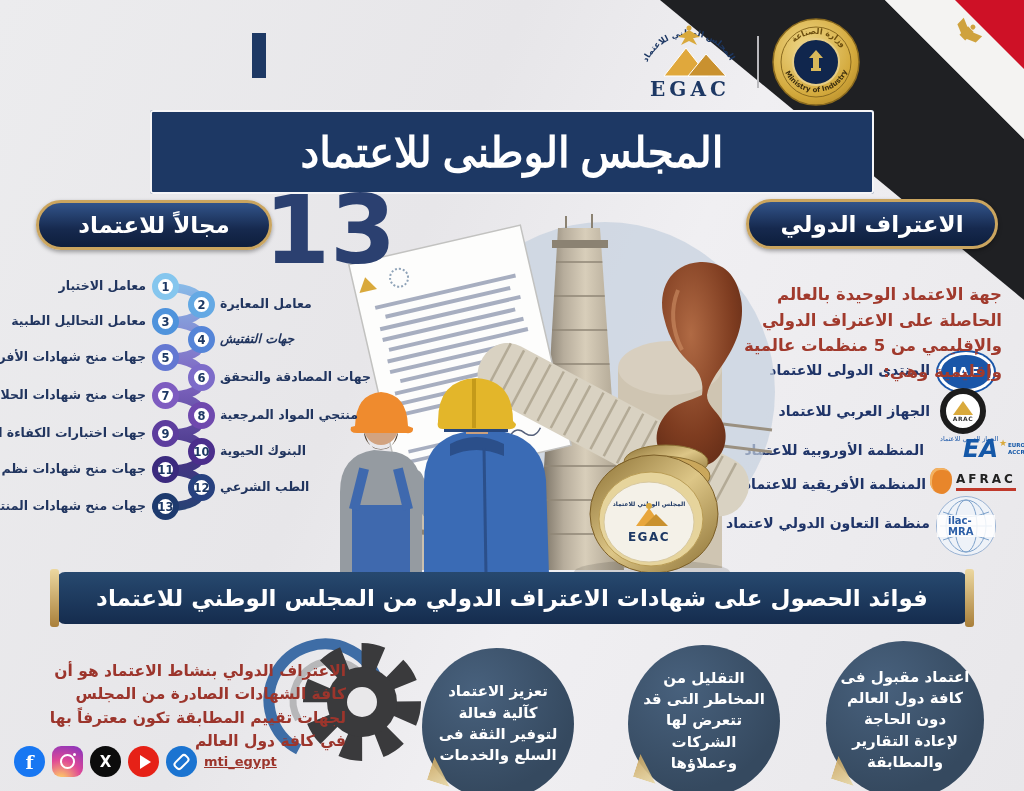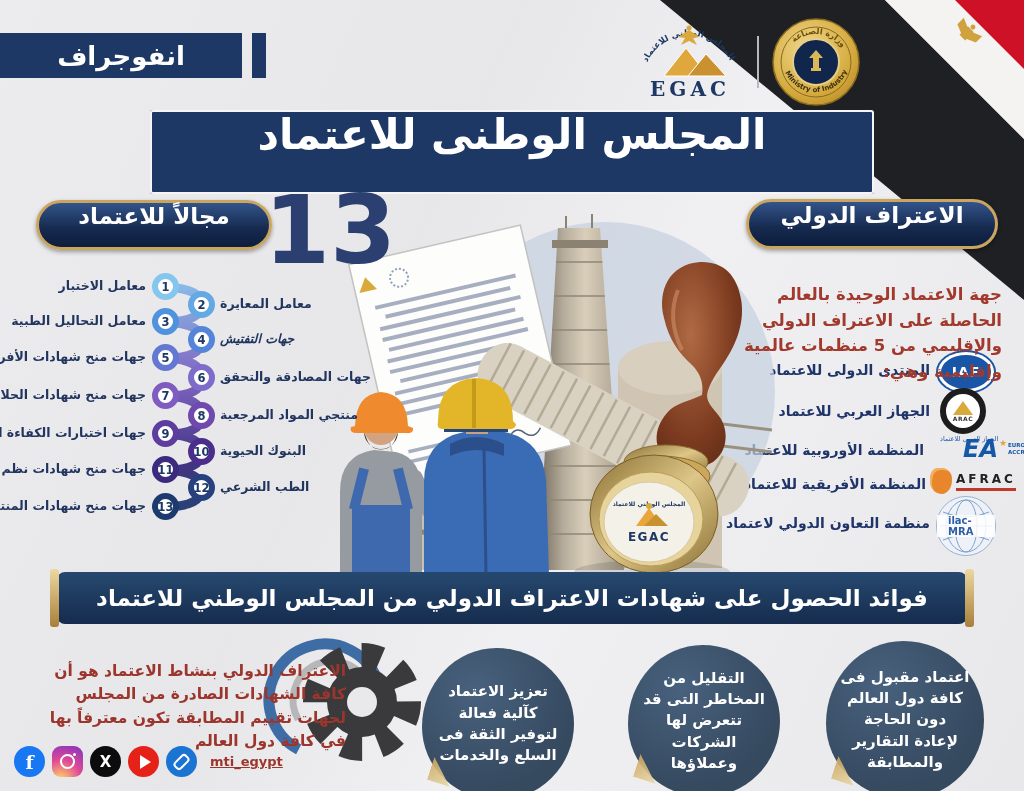--- a/index.html
+++ b/index.html
@@ -10,28 +10,28 @@
   .layer-art{position:absolute;inset:0;z-index:1;pointer-events:none;}
   .layer-ui{z-index:2;}
 
   
   .infograph-banner{left:0;top:33px;width:242px;height:45px;background:#1d3864;color:#fff;
     font-size:26px;font-weight:bold;display:flex;align-items:center;justify-content:center;direction:rtl;}
   .accent-bar{left:252px;top:33px;width:14px;height:45px;background:#1d3864;}
   .logo-divider{left:757px;top:36px;width:2px;height:52px;background:#b9b9bd;}
 
   .title-banner{left:150px;top:110px;width:724px;height:84px;background:#1d3864;border-radius:3px;
-    color:#fff;font-size:42px;font-weight:bold;display:flex;justify-content:center;
-    direction:rtl;box-shadow:0 0 0 2px #f5f5f7 inset;}
+    color:#fff;font-size:42px;font-weight:bold;display:flex;align-items:center;justify-content:center;
+    direction:rtl;box-shadow:0 0 0 2px #f5f5f7 inset;font-family:Liberation Serif, serif;}
 
   .count-13{left:264px;top:194px;font-size:95px;line-height:72px;font-weight:800;color:#2b4070;z-index:3;}
 
   .pill{height:50px;border-radius:27px;border:3px solid #caa55f;box-sizing:border-box;
     background:linear-gradient(180deg,#32548a 0%,#16294e 60%,#0d1e3c 100%);
-    color:#fff;font-weight:bold;font-size:23px;display:flex;align-items:flex-start;justify-content:center;
+    color:#fff;font-weight:bold;font-size:23px;display:flex;align-items:center;justify-content:center;
     direction:rtl;box-shadow:0 2px 4px rgba(0,0,0,.35);}
   .pill-left{left:36px;top:200px;width:236px;}
   .pill-right{left:746px;top:199px;width:252px;}
 
   
   .chain-circle{width:27px;height:27px;border-radius:50%;background:#fff;border:6px solid #888;
     box-sizing:border-box;display:flex;align-items:center;justify-content:center;
     font-size:11.5px;font-weight:bold;color:#1d3864;z-index:3;}
   .chain-label{font-size:12.5px;font-weight:bold;color:#21355f;white-space:nowrap;direction:rtl;z-index:3;}
 
@@ -93,21 +93,21 @@
   .s-fb{background:#1877f2;font-size:19px;font-family:"DejaVu Serif",serif;}
   .s-ig{border-radius:9px;background:radial-gradient(circle at 28% 110%,#fdc468 8%,#df4996 50%,#9437b8 88%);}
   .s-ig::before{content:"";position:absolute;inset:8px;border:2px solid #fff;border-radius:8px;}
   .s-ig::after{content:"";position:absolute;right:7px;top:7px;width:3px;height:3px;border-radius:50%;background:#fff;}
   .s-x{background:#0c0c0c;font-size:15px;}
   .s-yt{background:#e62117;}
   .s-yt::after{content:"";width:0;height:0;border-left:11px solid #fff;border-top:7px solid transparent;
     border-bottom:7px solid transparent;margin-left:3px;}
   .s-link{background:#1b74d1;}
   .s-link::after{content:"";width:13px;height:6px;border:2.5px solid #fff;border-radius:4px;transform:rotate(-45deg);}
-  .social-handle{font-size:13px;font-weight:bold;color:#9c352c;text-decoration:underline;margin-left:6px;}
+  .social-handle{font-size:13px;font-weight:bold;color:#9c352c;text-decoration:underline;}
 </style>
 </head>
 <body>
 
 <div class="page">
 
   <svg class="layer-art" viewBox="0 0 1024 791">
     <defs>
       <linearGradient id="chaingrad" x1="0" y1="270" x2="0" y2="510" gradientUnits="userSpaceOnUse">
         <stop offset="0" stop-color="#85c6ee"></stop>
@@ -274,23 +274,20 @@
 
     <g>
       <circle cx="325" cy="700" r="56" fill="none" stroke="#3e6da6" stroke-width="11" stroke-dasharray="264 88" transform="rotate(118 325 700)"></circle>
       <circle cx="332" cy="700" r="39" fill="none" stroke="#b7b7b9" stroke-width="7" stroke-dasharray="150 95" transform="rotate(150 332 700)"></circle>
       <circle cx="362" cy="702" r="46" fill="none" stroke="#3a3a3c" stroke-width="26" stroke-dasharray="19 17"></circle>
       <circle cx="362" cy="702" r="35" fill="#3a3a3c"></circle>
       <circle cx="362" cy="702" r="15" fill="#e9e8ea"></circle>
     </g>
   </svg>
 
-  <div class="abs infograph-banner layer-ui">
-    <span>انفوجراف</span>
-  </div>
   <div class="abs accent-bar layer-ui"></div>
 
   <svg class="abs layer-ui" style="left:628px;top:14px;" width="122" height="88" viewBox="0 0 122 88">
     <defs>
         <path id="egacArc" d="M 16 58 A 46 46 0 0 1 106 58"></path>
       </defs>
     <text font-size="8.5" fill="#1d3864" font-weight="bold">
       <textPath href="#egacArc" startOffset="8%">المجلس الوطني للاعتماد</textPath>
     </text>
     <g fill="#d9a93c">

